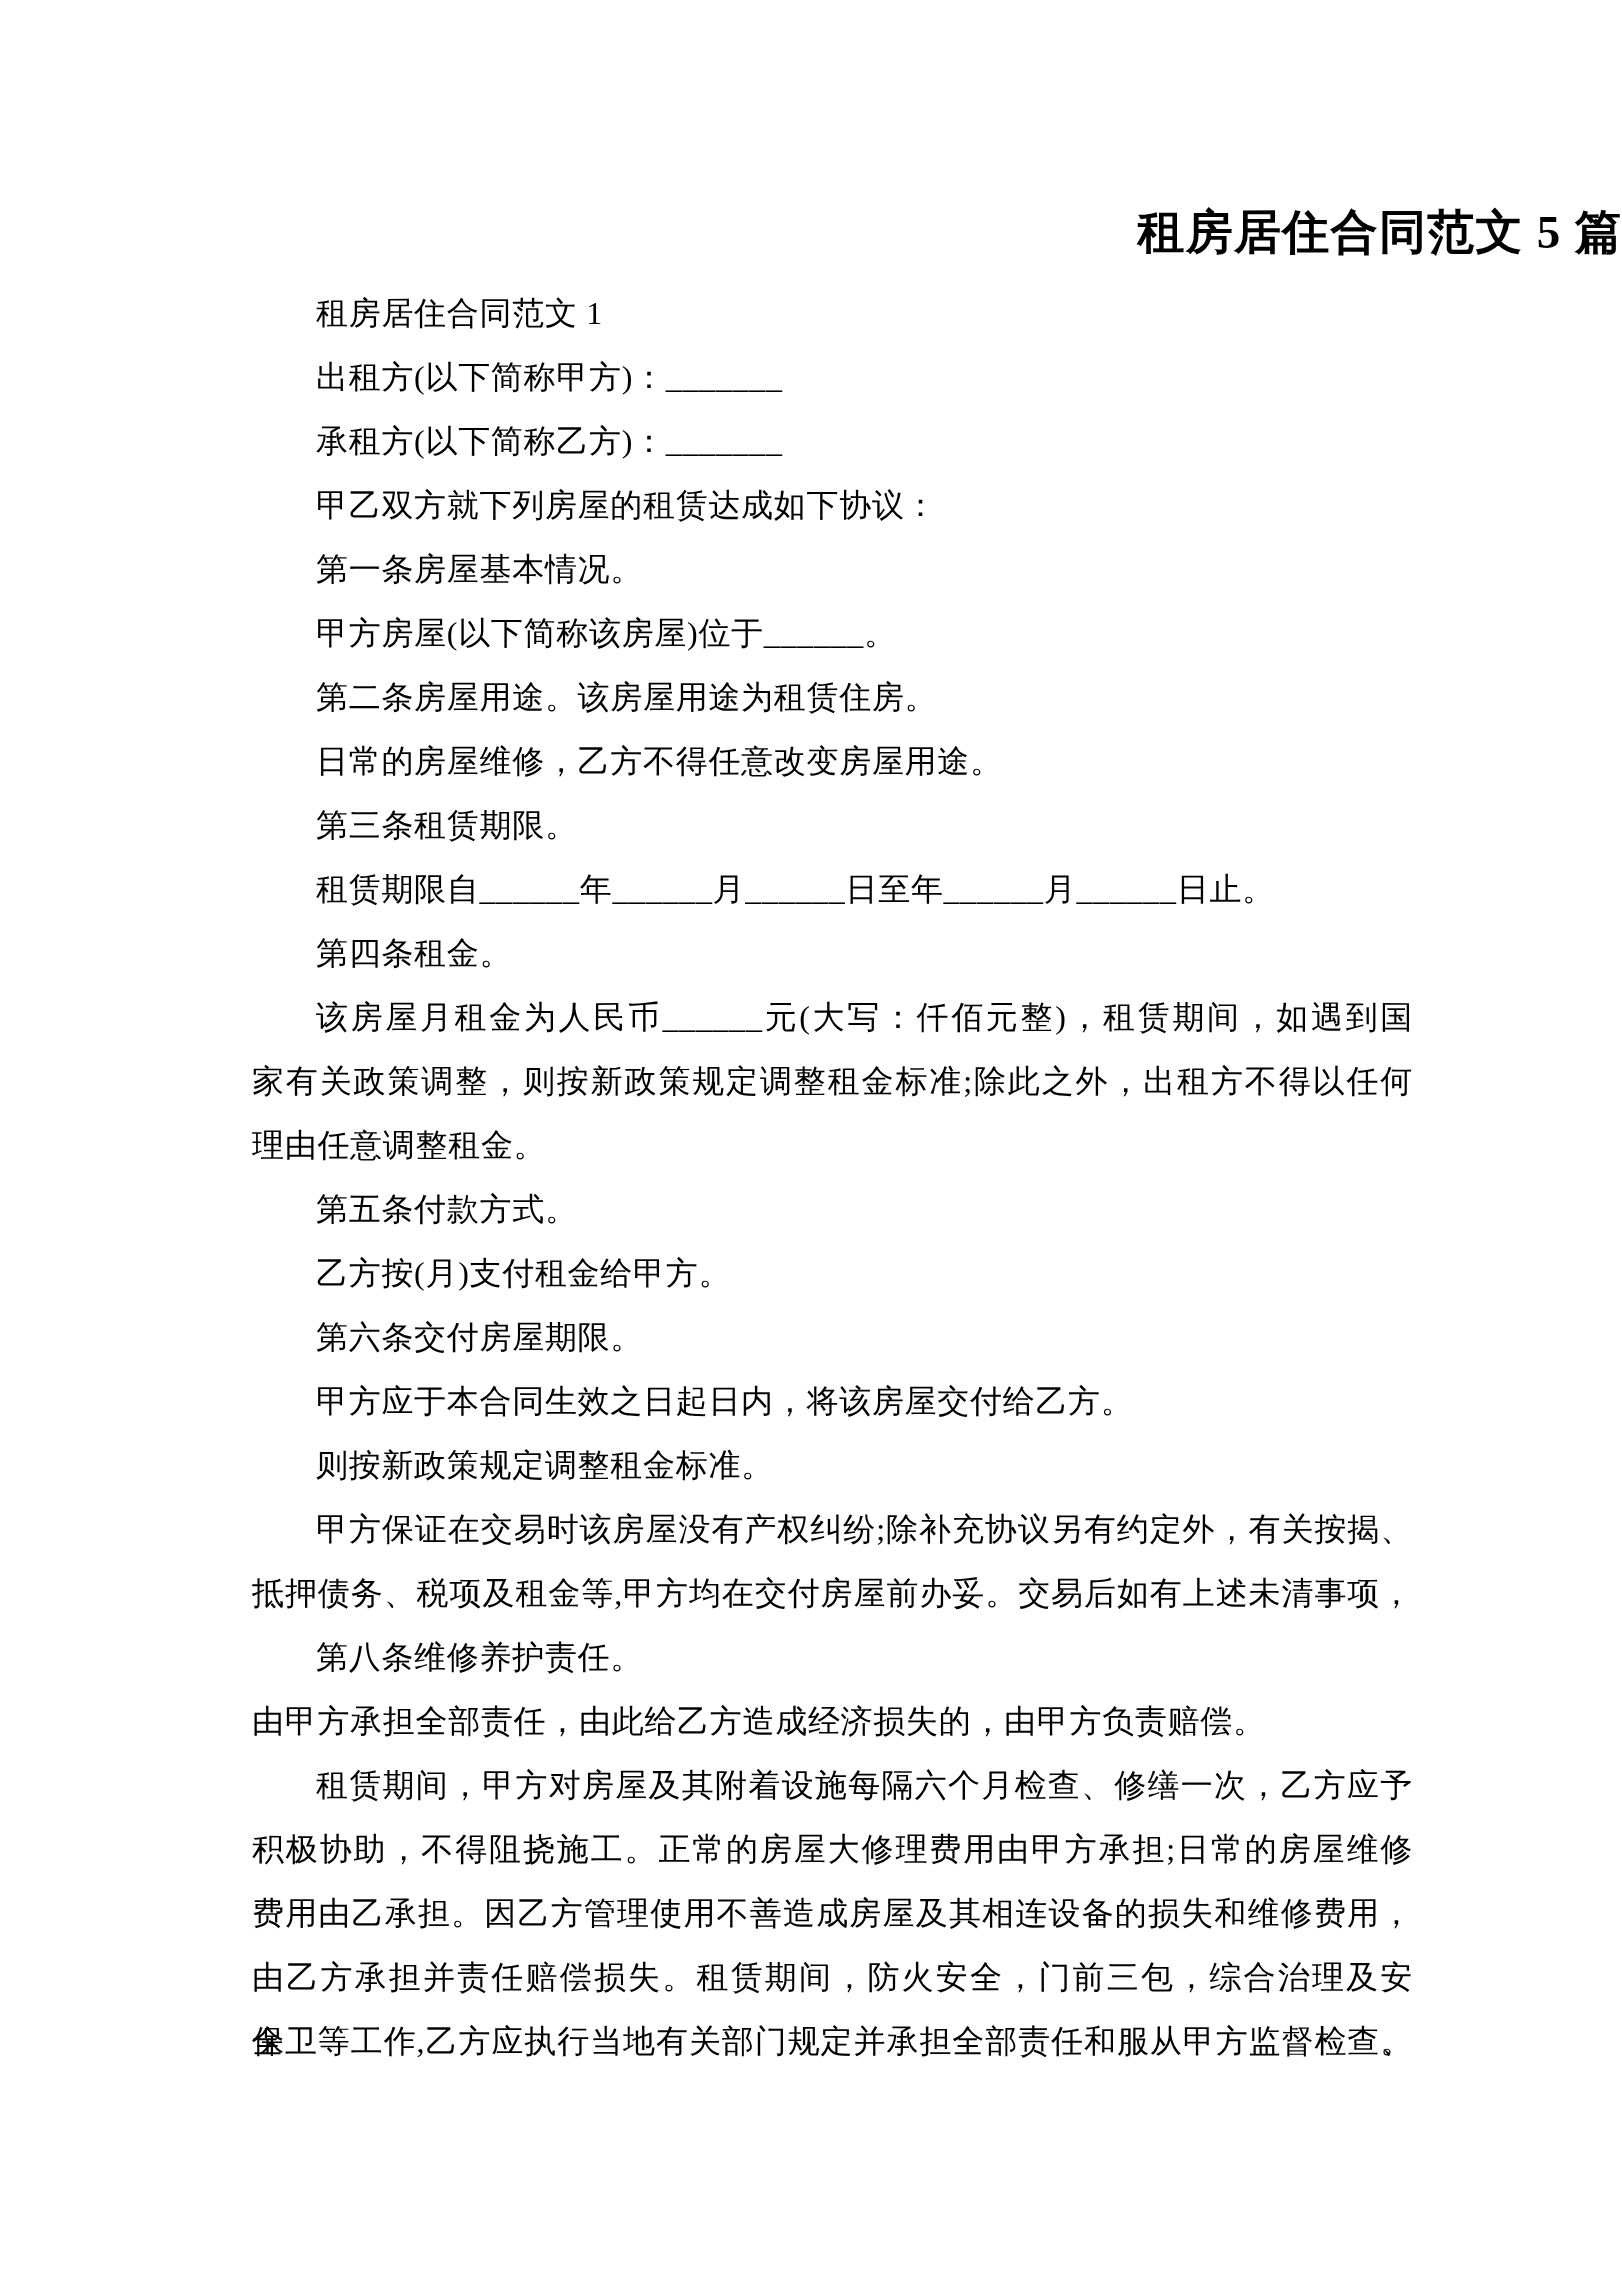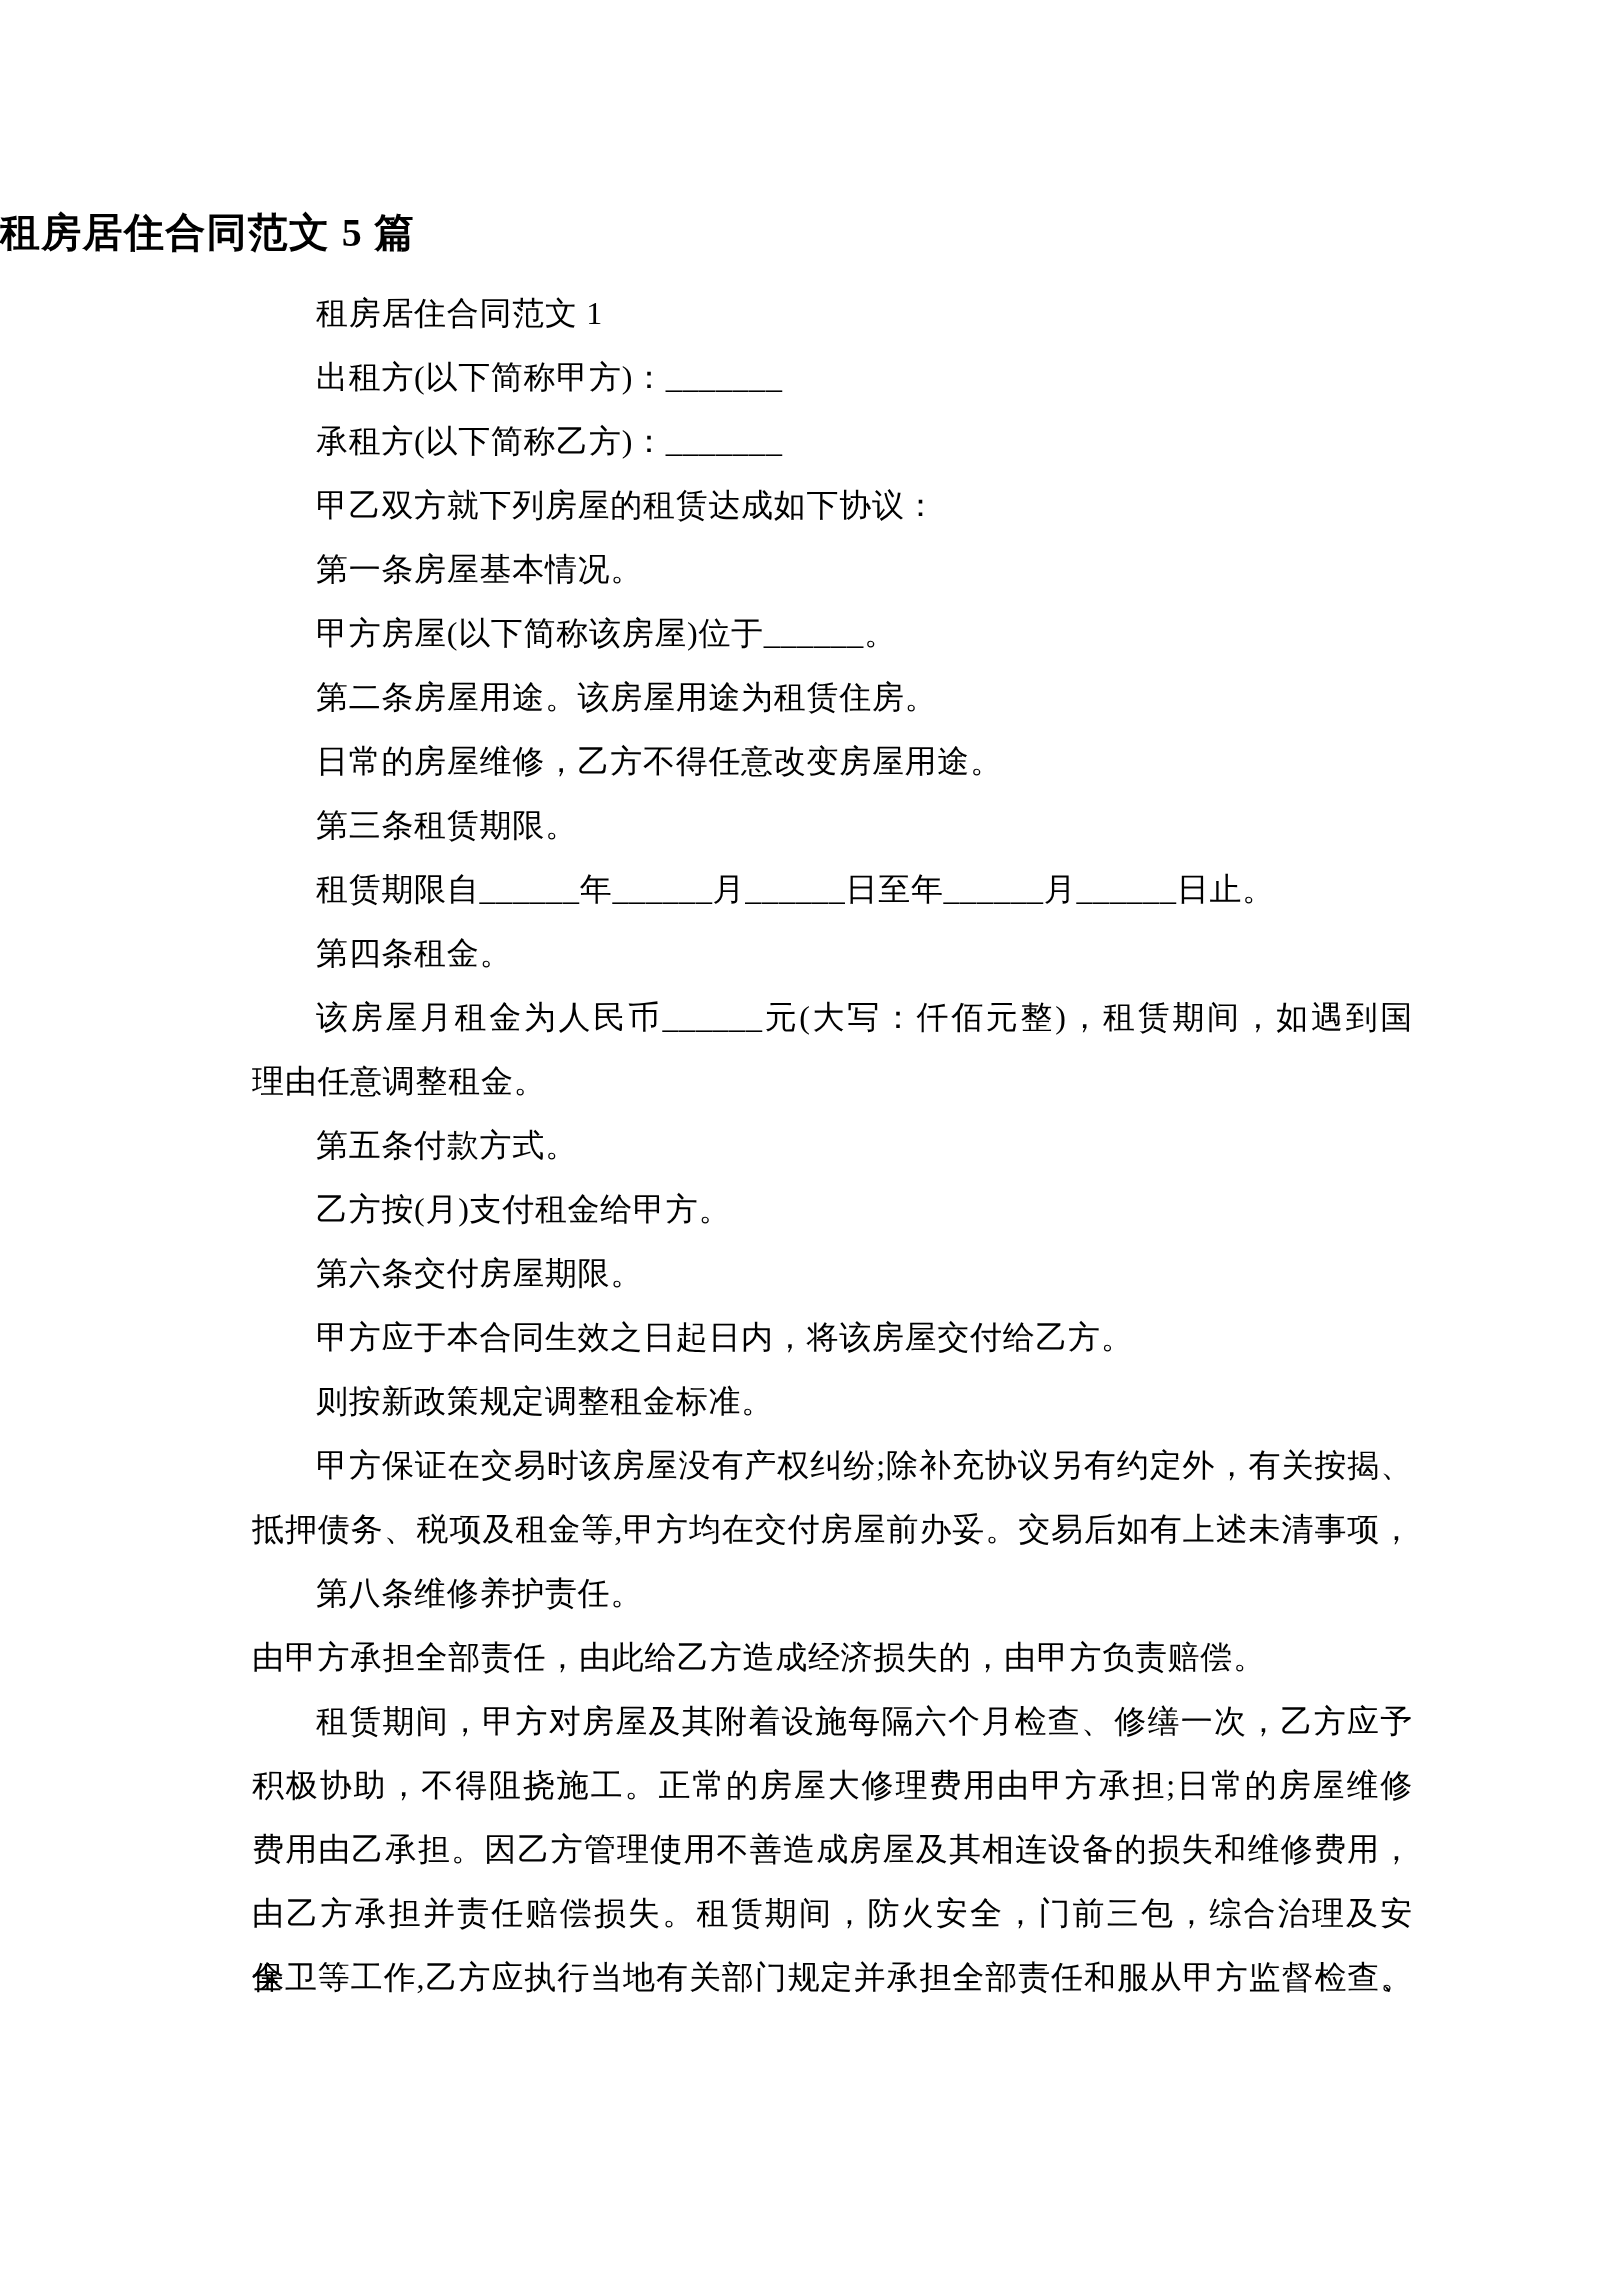--- a/index.html
+++ b/index.html
@@ -12,24 +12,24 @@
     width: 1623px;
     height: 2295px;
     background: #ffffff;
     color: #000000;
     font-family: "Liberation Serif", "DejaVu Serif", serif;
     padding-top: 193px;
     box-sizing: border-box;
     overflow: hidden;
   }
   .title {
-    font-size: 40px;
+    font-size: 47px;
     font-weight: bold;
     line-height: 79px;
-    text-align: left;
+    text-align: right;
     letter-spacing: 1.3px;
     white-space: nowrap;
   }
   .docbody {
     margin: 9.2px 0 0 252px;
     width: 1161px;
   }
   .ln {
     font-size: 32px;
     line-height: 64px;
@@ -56,20 +56,21 @@
     <div class="ln ind">承租方(以下简称乙方)：_______</div>
     <div class="ln ind">甲乙双方就下列房屋的租赁达成如下协议：</div>
     <div class="ln ind">第一条房屋基本情况。</div>
     <div class="ln ind">甲方房屋(以下简称该房屋)位于______。</div>
     <div class="ln ind">第二条房屋用途。该房屋用途为租赁住房。</div>
     <div class="ln ind">日常的房屋维修，乙方不得任意改变房屋用途。</div>
     <div class="ln ind">第三条租赁期限。</div>
     <div class="ln ind">租赁期限自______年______月______日至年______月______日止。</div>
     <div class="ln ind">第四条租金。</div>
     <div class="ln ind jf">该房屋月租金为人民币______元(大写：仟佰元整)，租赁期间，如遇到国</div>
+    <div class="ln jf">家有关政策调整，则按新政策规定调整租金标准;除此之外，出租方不得以任何</div>
     <div class="ln">理由任意调整租金。</div>
     <div class="ln ind">第五条付款方式。</div>
     <div class="ln ind">乙方按(月)支付租金给甲方。</div>
     <div class="ln ind">第六条交付房屋期限。</div>
     <div class="ln ind">甲方应于本合同生效之日起日内，将该房屋交付给乙方。</div>
     <div class="ln ind">则按新政策规定调整租金标准。</div>
     <div class="ln ind jf">甲方保证在交易时该房屋没有产权纠纷;除补充协议另有约定外，有关按揭、</div>
     <div class="ln jf">抵押债务、税项及租金等,甲方均在交付房屋前办妥。交易后如有上述未清事项，</div>
     <div class="ln ind">第八条维修养护责任。</div>
     <div class="ln">由甲方承担全部责任，由此给乙方造成经济损失的，由甲方负责赔偿。</div>

